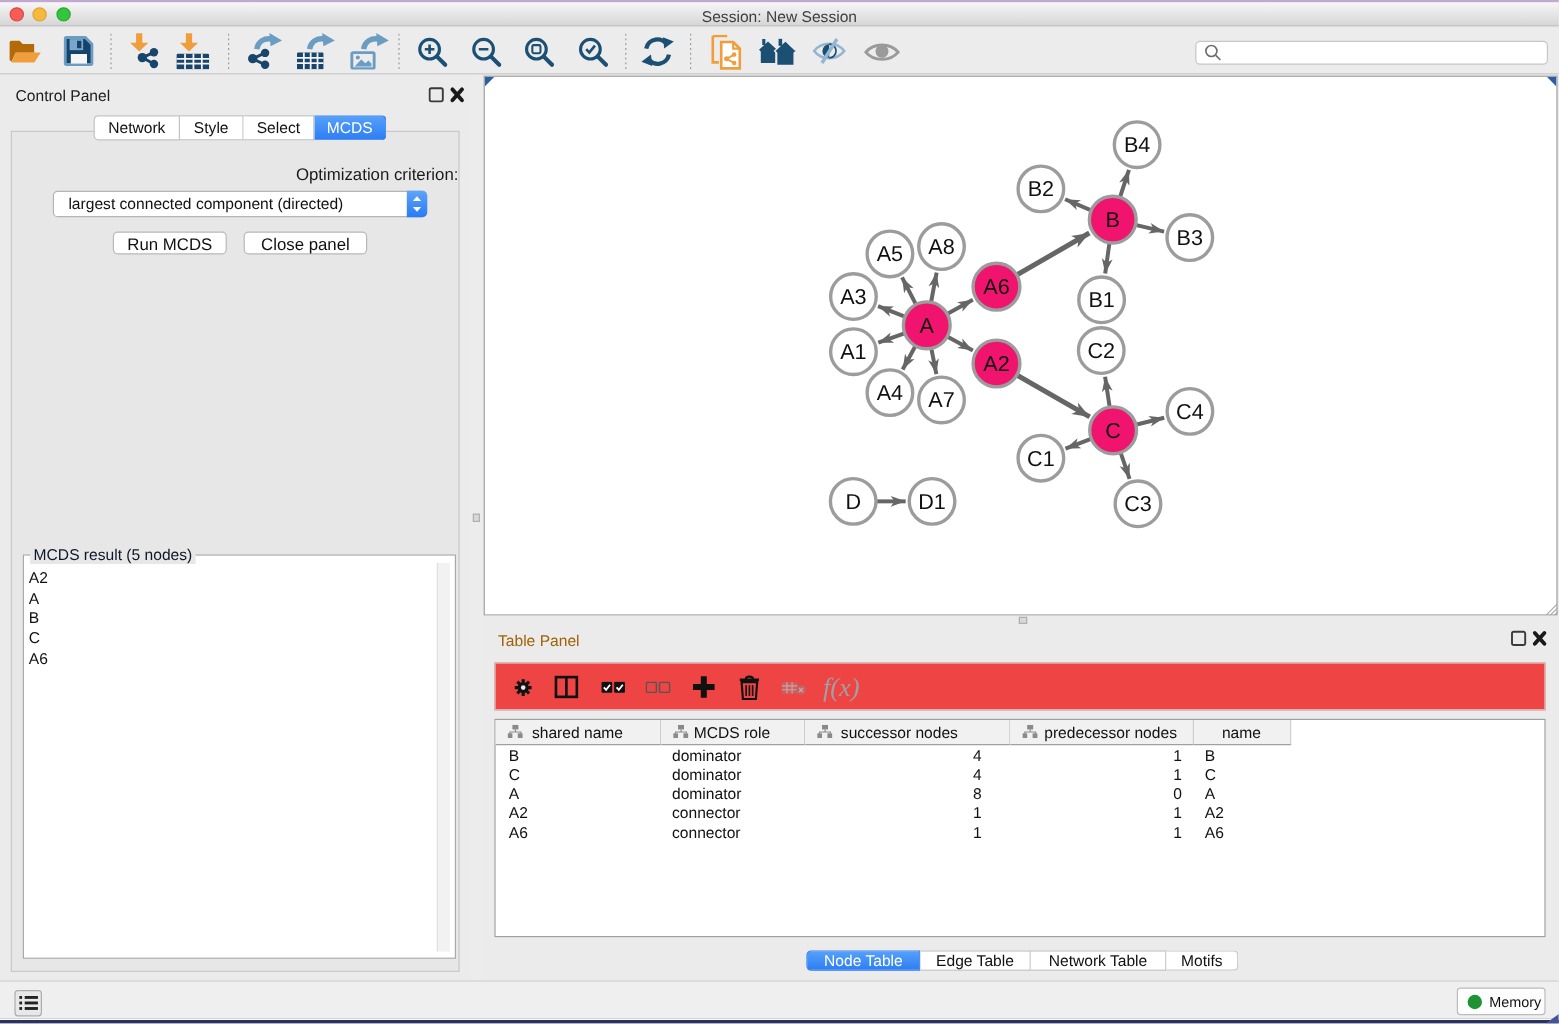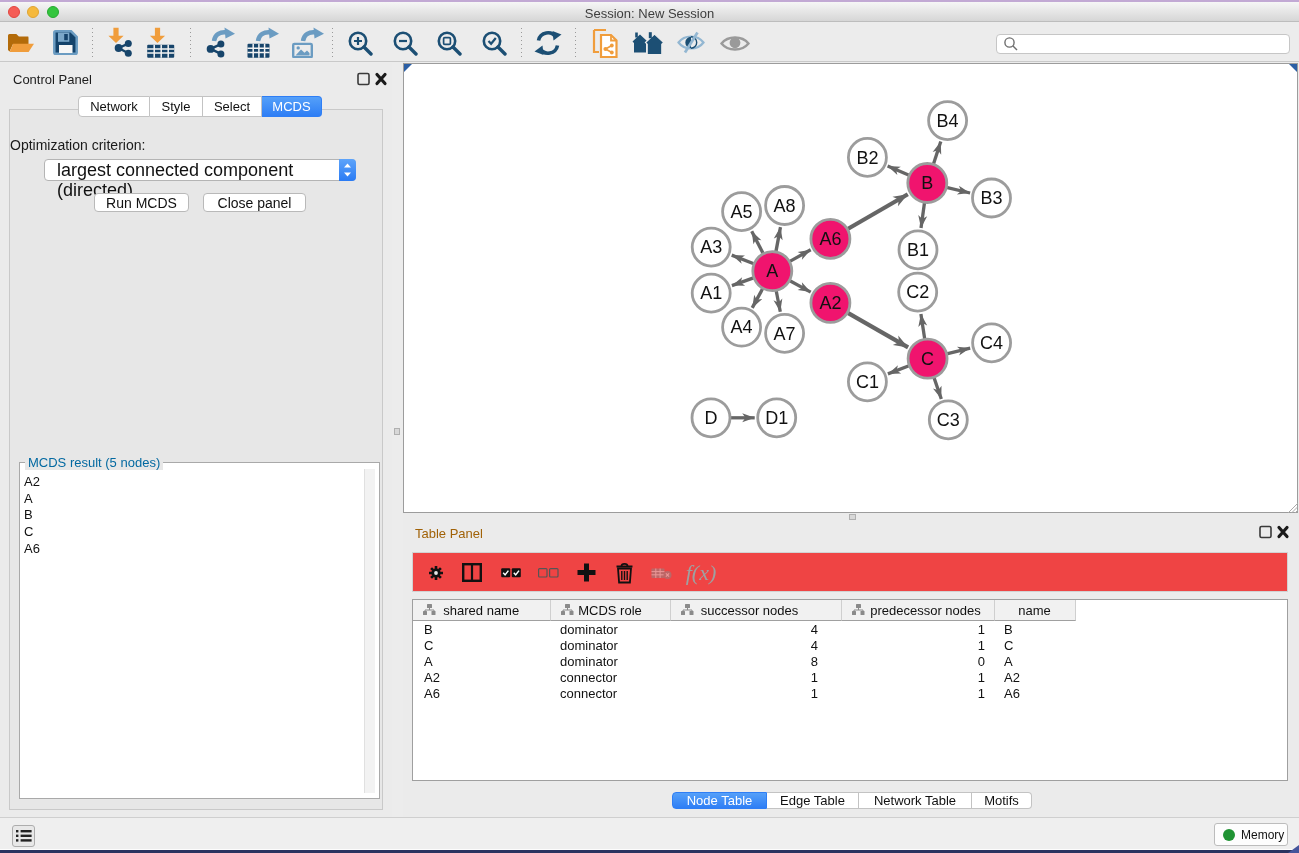--- a/index.html
+++ b/index.html
@@ -22,33 +22,33 @@
 
   
   #leftpanel { left:0; top:63px; width:392px; height:754px; background:#ebebeb; }
   #cp-title { left:13px; top:9px; font-size:13px; color:#1c1c1c; }
   #cp-pane { left:9px; top:46px; width:374px; height:701px; background:#e7e7e7; border:1px solid #c9c9c9; }
   #cp-tabs { top:33px; left:78px; height:21px; display:flex; font-size:13px; }
   .tab { background:#fff; border:1px solid #c3c3c3; border-left:none; color:#111;
     display:flex; align-items:center; justify-content:center; }
   .tab:first-child { border-left:1px solid #c3c3c3; border-radius:4px 0 0 4px; }
   .tab.sel { background:linear-gradient(#55a0f9,#2e7ef5); color:#fff; border-color:#2e7ef5; border-radius:0 4px 4px 0; }
-  #optlabel { top:27px; width:372px; text-align:left; font-size:14px; color:#1a1a1a; }
+  #optlabel { top:27px; width:372px; text-align:right; font-size:14px; color:#1a1a1a; }
   #dropdown { left:34px; top:49px; width:312px; height:22px; background:#fff; border:1px solid #b4b4b4; border-radius:4px;
-     font-size:18px; color:#111; line-height:20px; padding-left:12px;}
+     font-size:13px; color:#111; line-height:20px; padding-left:12px;}
   #dd-btn { right:-1px; top:-1px; width:17px; height:22px; border-radius:0 4px 4px 0;
      background:linear-gradient(#5ea4fa,#2a7bf4); }
   .btn { position:absolute; background:#fff; border:1px solid #b9b9b9; border-radius:4px;
      font-size:14px; color:#111; display:flex; align-items:center; justify-content:center; }
   #run { left:84px; top:83px; width:95px; height:19px; }
   #closep { left:193px; top:83px; width:103px; height:19px; }
 
   
   #mcdsbox { left:9px; top:352px; width:361px; height:337px; border:1px solid #a9a9a9; background:#fff; }
-  #mcdslabel { left:5px; top:-8px; background:#e7e7e7; padding:0 3px; font-size:13px; color:#0369a1; }
+  #mcdslabel { left:5px; top:-8px; background:#e7e7e7; padding:0 3px; font-size:13px; color:#0f172a; }
   #mcdslist { left:1px; top:11px; width:342px; font-size:13px; color:#111; line-height:16.7px; padding-left:3px;}
   #mcdsscroll { right:4px; top:6px; width:11px; height:324px; background:#f2f2f2; border-left:1px solid #e0e0e0;}
 
   
   #netwin { left:403px; top:63px; width:895px; height:450px; background:#fff; border:1px solid #9c9c9c; }
   #nw-titlebar { left:0; top:0; width:893px; height:21px;
     background:linear-gradient(#ebebeb,#d2d2d2); border-bottom:1px solid #a8a8a8; }
   #nw-title { width:100%; text-align:center; font-size:13px; color:#2e2e2e; top:3px; position:absolute; }
 
   

